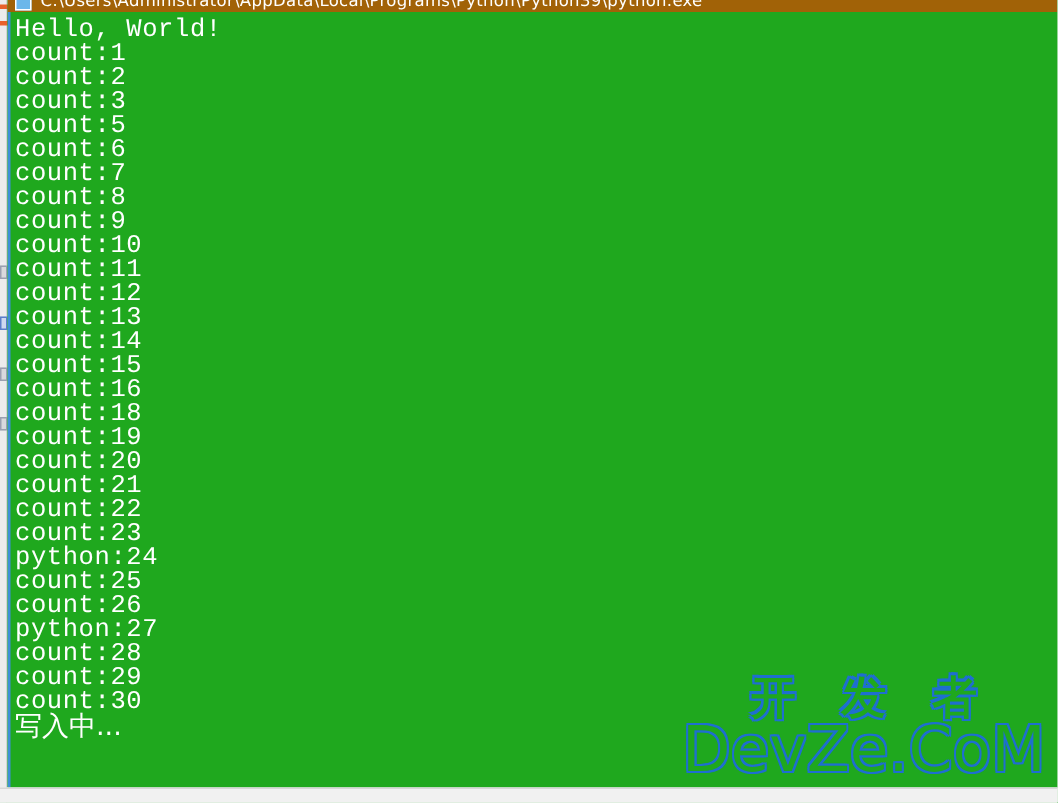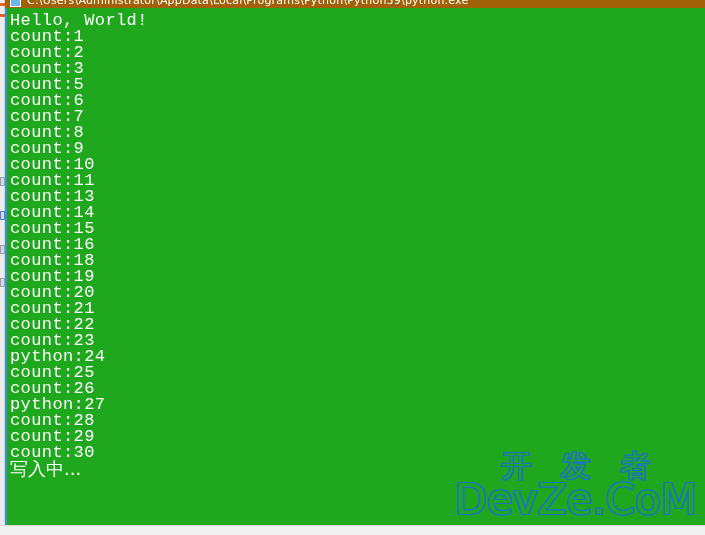--- a/index.html
+++ b/index.html
@@ -157,21 +157,21 @@
     right: 8px;
     bottom: 8px;
     text-align: center;
     pointer-events: none;
     user-select: none;
   }
   .watermark .wm-cn {
     font-family: "DejaVu Sans", sans-serif;
     font-size: 30px;
     line-height: 34px;
-    font-weight: normal;
+    font-weight: bold;
     color: #1fa81e;
     letter-spacing: 10px;
     text-shadow:
       -1.4px 0 #1f6fd0, 1.4px 0 #1f6fd0,
       0 -1.4px #1f6fd0, 0 1.4px #1f6fd0,
       -1.4px -1.4px #1f6fd0, 1.4px -1.4px #1f6fd0,
       -1.4px 1.4px #1f6fd0, 1.4px 1.4px #1f6fd0;
     padding-left: 10px;
   }
   .watermark .wm-en {
@@ -231,20 +231,21 @@
           <li>count:1</li>
           <li>count:2</li>
           <li>count:3</li>
           <li>count:5</li>
           <li>count:6</li>
           <li>count:7</li>
           <li>count:8</li>
           <li>count:9</li>
           <li>count:10</li>
           <li>count:11</li>
+          <li>count:12</li>
           <li>count:13</li>
           <li>count:14</li>
           <li>count:15</li>
           <li>count:16</li>
           <li>count:18</li>
           <li>count:19</li>
           <li>count:20</li>
           <li>count:21</li>
           <li>count:22</li>
           <li>count:23</li>

